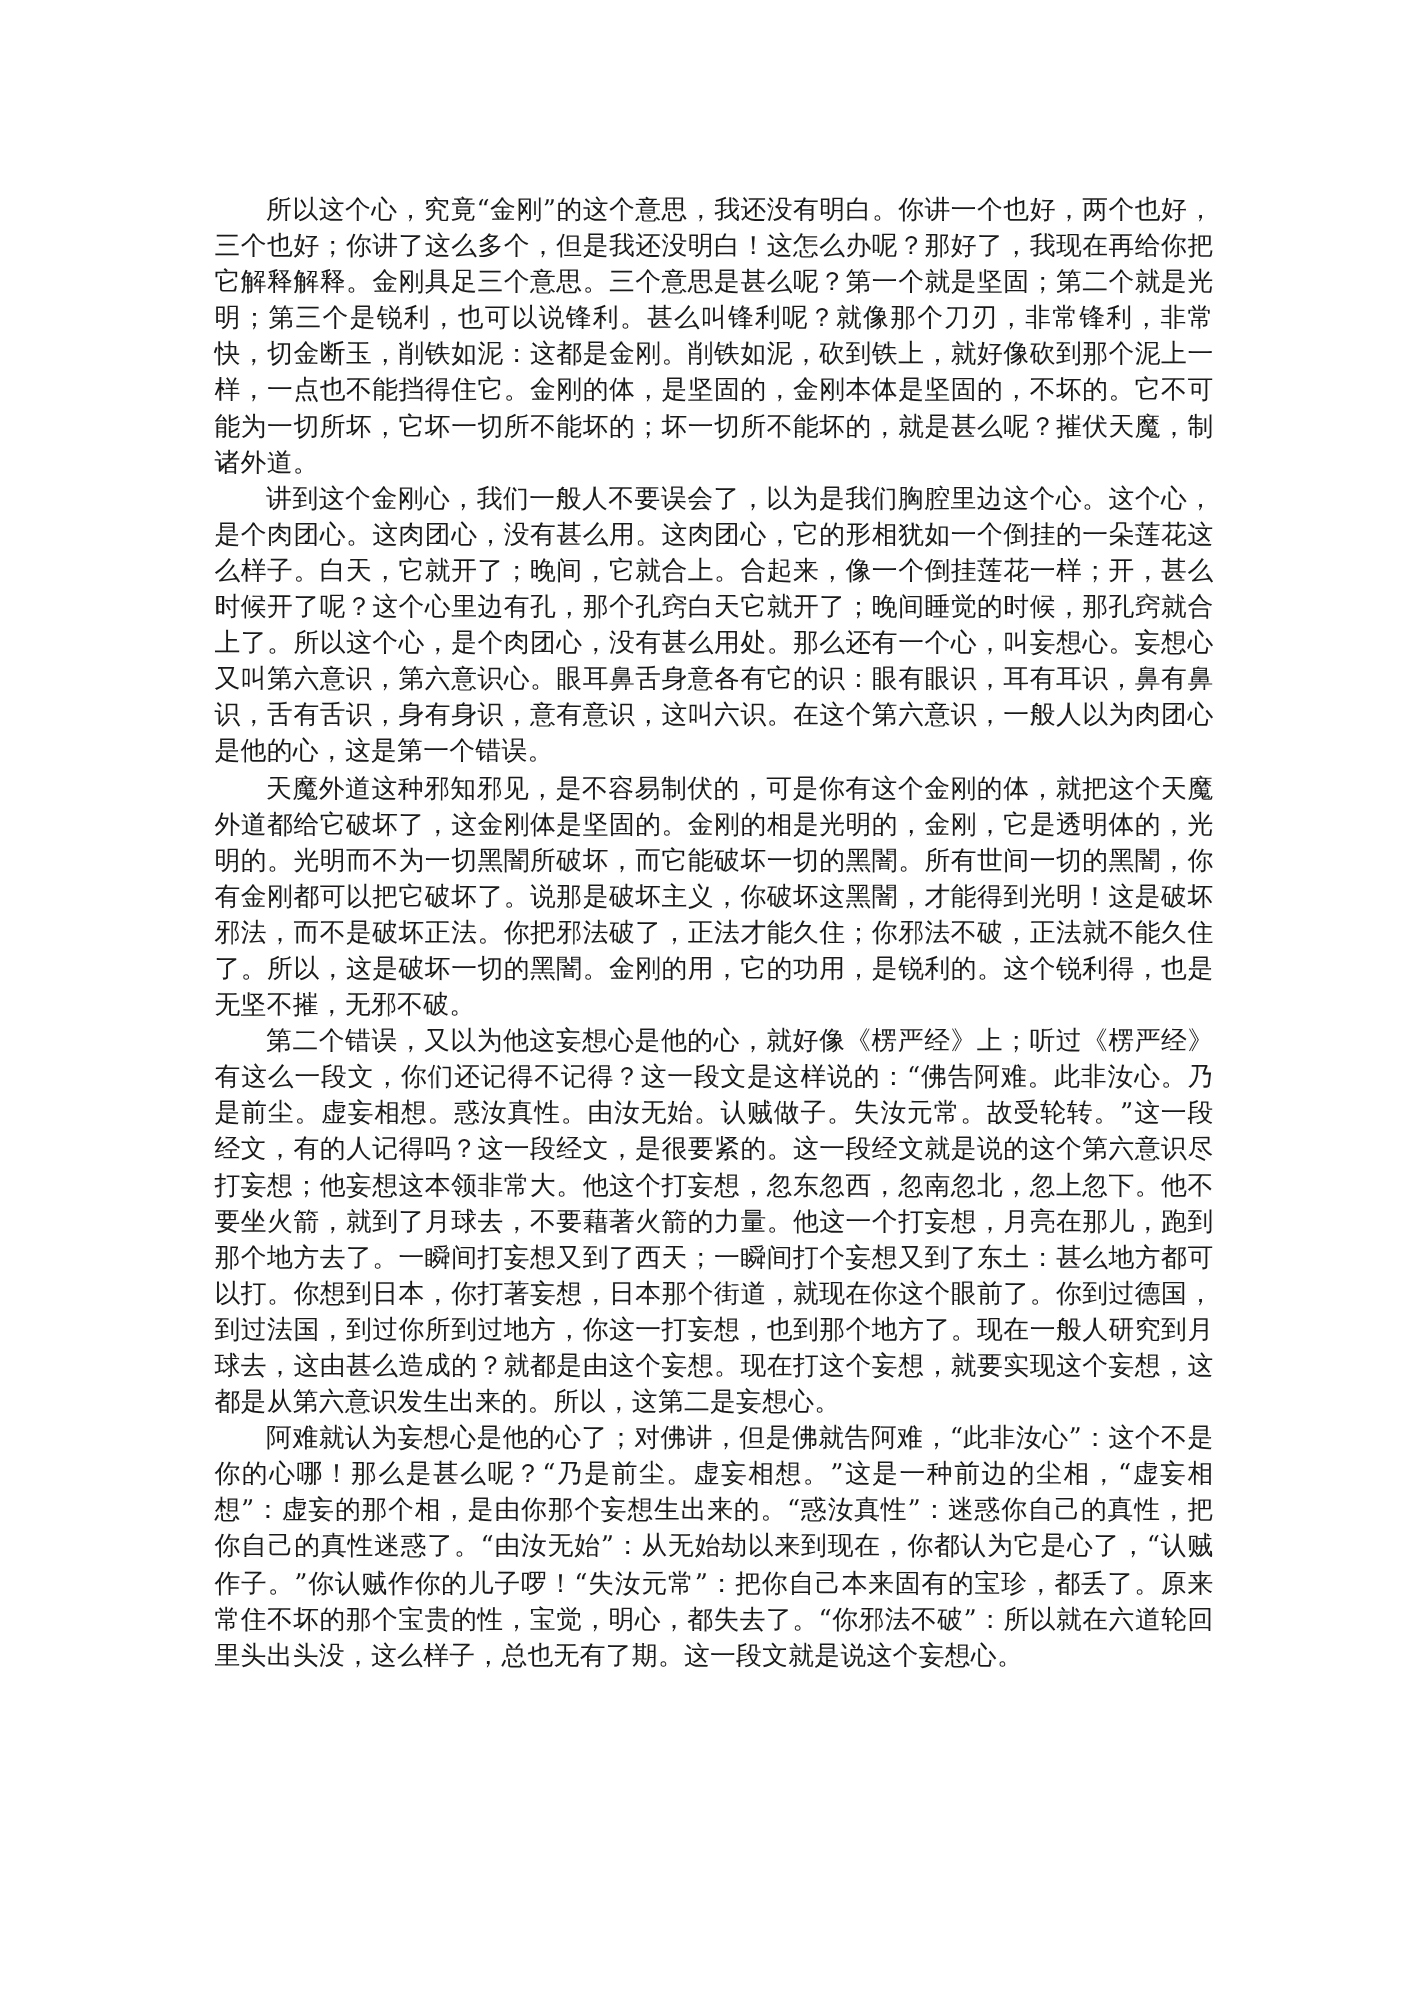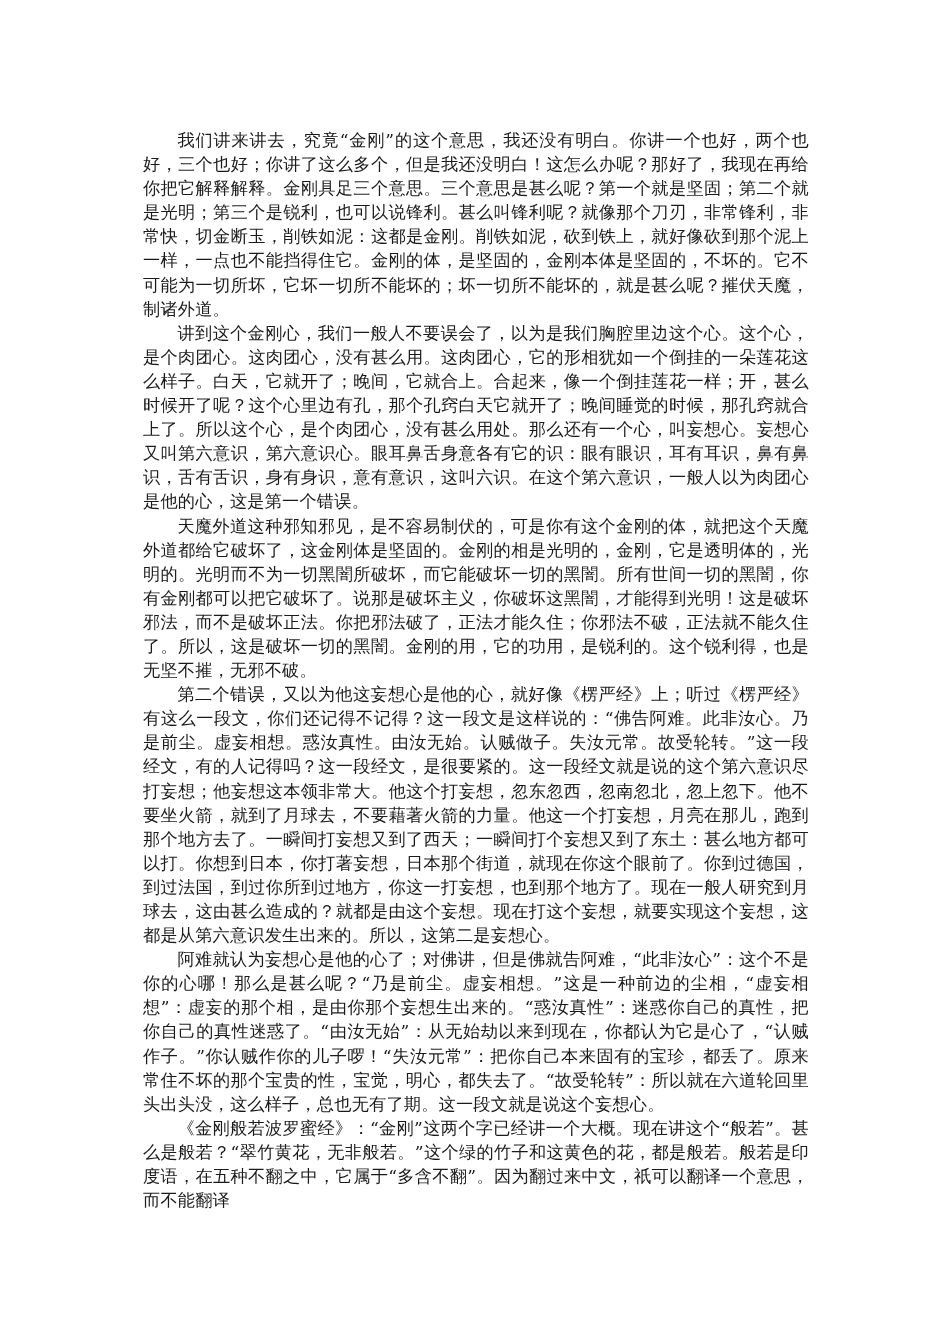--- a/index.html
+++ b/index.html
@@ -15,19 +15,18 @@
     text-align:justify;
     text-justify:inter-character;
     word-break:break-all;
     letter-spacing:0.2px;
   }
 </style>
 </head>
 <body>
 
 <div class="page">
-  <p class="para">我们讲来讲去，究竟“金刚”的这个意思，我还没有明白。你讲一个也好，两个也好，三个也好；你讲了这么多个，但是我还没明白！这怎么办呢？那好了，我现在再给你把它解释解释。金刚具足三个意思。三个意思是甚么呢？第一个就是坚固；第二个就是光明；第三个是锐利，也可以说锋利。甚么叫锋利呢？就像那个刀刃，非常锋利，非常快，切金断玉，削铁如泥：这都是金刚。削铁如泥，砍到铁上，就好像砍到那个泥上一样，一点也不能挡得住它。金刚的体，是坚固的，金刚本体是坚固的，不坏的。它不可能为一切所坏，它坏一切所不能坏的；坏一切所不能坏的，就是甚么呢？摧伏天魔，制诸外道。</p>
+  <p class="para">所以这个心，究竟“金刚”的这个意思，我还没有明白。你讲一个也好，两个也好，三个也好；你讲了这么多个，但是我还没明白！这怎么办呢？那好了，我现在再给你把它解释解释。金刚具足三个意思。三个意思是甚么呢？第一个就是坚固；第二个就是光明；第三个是锐利，也可以说锋利。甚么叫锋利呢？就像那个刀刃，非常锋利，非常快，切金断玉，削铁如泥：这都是金刚。削铁如泥，砍到铁上，就好像砍到那个泥上一样，一点也不能挡得住它。金刚的体，是坚固的，金刚本体是坚固的，不坏的。它不可能为一切所坏，它坏一切所不能坏的；坏一切所不能坏的，就是甚么呢？摧伏天魔，制诸外道。</p>
   <p class="para">讲到这个金刚心，我们一般人不要误会了，以为是我们胸腔里边这个心。这个心，是个肉团心。这肉团心，没有甚么用。这肉团心，它的形相犹如一个倒挂的一朵莲花这么样子。白天，它就开了；晚间，它就合上。合起来，像一个倒挂莲花一样；开，甚么时候开了呢？这个心里边有孔，那个孔窍白天它就开了；晚间睡觉的时候，那孔窍就合上了。所以这个心，是个肉团心，没有甚么用处。那么还有一个心，叫妄想心。妄想心又叫第六意识，第六意识心。眼耳鼻舌身意各有它的识：眼有眼识，耳有耳识，鼻有鼻识，舌有舌识，身有身识，意有意识，这叫六识。在这个第六意识，一般人以为肉团心是他的心，这是第一个错误。</p>
   <p class="para">天魔外道这种邪知邪见，是不容易制伏的，可是你有这个金刚的体，就把这个天魔外道都给它破坏了，这金刚体是坚固的。金刚的相是光明的，金刚，它是透明体的，光明的。光明而不为一切黑闇所破坏，而它能破坏一切的黑闇。所有世间一切的黑闇，你有金刚都可以把它破坏了。说那是破坏主义，你破坏这黑闇，才能得到光明！这是破坏邪法，而不是破坏正法。你把邪法破了，正法才能久住；你邪法不破，正法就不能久住了。所以，这是破坏一切的黑闇。金刚的用，它的功用，是锐利的。这个锐利得，也是无坚不摧，无邪不破。</p>
   <p class="para">第二个错误，又以为他这妄想心是他的心，就好像《楞严经》上；听过《楞严经》有这么一段文，你们还记得不记得？这一段文是这样说的：“佛告阿难。此非汝心。乃是前尘。虚妄相想。惑汝真性。由汝无始。认贼做子。失汝元常。故受轮转。”这一段经文，有的人记得吗？这一段经文，是很要紧的。这一段经文就是说的这个第六意识尽打妄想；他妄想这本领非常大。他这个打妄想，忽东忽西，忽南忽北，忽上忽下。他不要坐火箭，就到了月球去，不要藉著火箭的力量。他这一个打妄想，月亮在那儿，跑到那个地方去了。一瞬间打妄想又到了西天；一瞬间打个妄想又到了东土：甚么地方都可以打。你想到日本，你打著妄想，日本那个街道，就现在你这个眼前了。你到过德国，到过法国，到过你所到过地方，你这一打妄想，也到那个地方了。现在一般人研究到月球去，这由甚么造成的？就都是由这个妄想。现在打这个妄想，就要实现这个妄想，这都是从第六意识发生出来的。所以，这第二是妄想心。</p>
-  <p class="para">阿难就认为妄想心是他的心了；对佛讲，但是佛就告阿难，“此非汝心”：这个不是你的心哪！那么是甚么呢？“乃是前尘。虚妄相想。”这是一种前边的尘相，“虚妄相想”：虚妄的那个相，是由你那个妄想生出来的。“惑汝真性”：迷惑你自己的真性，把你自己的真性迷惑了。“由汝无始”：从无始劫以来到现在，你都认为它是心了，“认贼作子。”你认贼作你的儿子啰！“失汝元常”：把你自己本来固有的宝珍，都丢了。原来常住不坏的那个宝贵的性，宝觉，明心，都失去了。“故受轮转”：所以就在六道轮回里头出头没，这么样子，总也无有了期。这一段文就是说这个妄想心。</p>
-  <p class="para">《金刚般若波罗蜜经》：“金刚”这两个字已经讲一个大概。现在讲这个“般若”。甚么是般若？“翠竹黄花，无非般若。”这个绿的竹子和这黄色的花，都是般若。般若是印度语，在五种不翻之中，它属于“多含不翻”。因为翻过来中文，祇可以翻译一个意思，而不能翻译</p>
+  <p class="para">阿难就认为妄想心是他的心了；对佛讲，但是佛就告阿难，“此非汝心”：这个不是你的心哪！那么是甚么呢？“乃是前尘。虚妄相想。”这是一种前边的尘相，“虚妄相想”：虚妄的那个相，是由你那个妄想生出来的。“惑汝真性”：迷惑你自己的真性，把你自己的真性迷惑了。“由汝无始”：从无始劫以来到现在，你都认为它是心了，“认贼作子。”你认贼作你的儿子啰！“失汝元常”：把你自己本来固有的宝珍，都丢了。原来常住不坏的那个宝贵的性，宝觉，明心，都失去了。“你邪法不破”：所以就在六道轮回里头出头没，这么样子，总也无有了期。这一段文就是说这个妄想心。</p>
 </div>
 
 </body></html>

